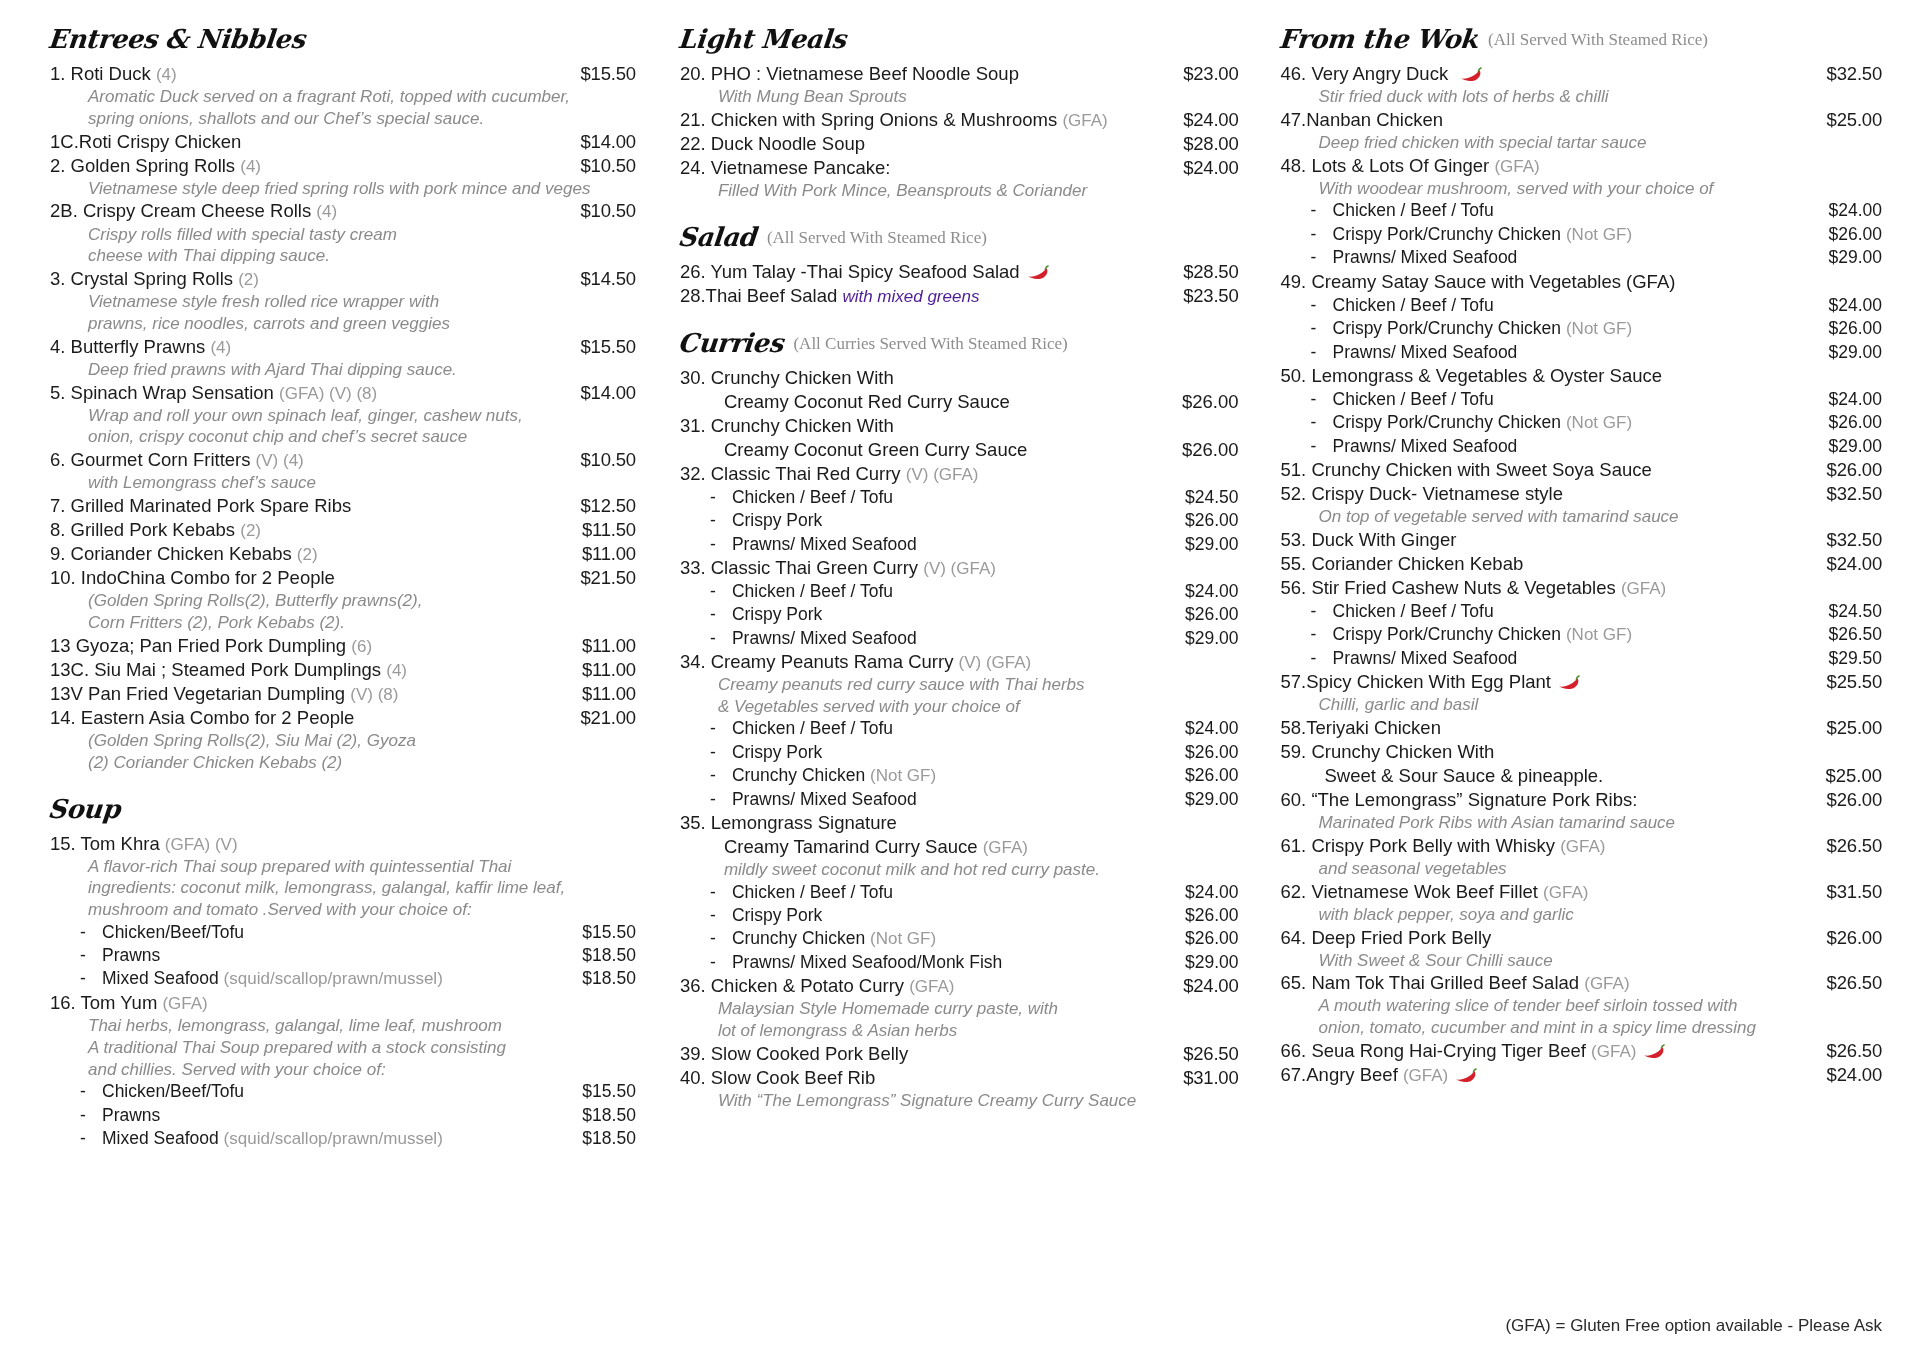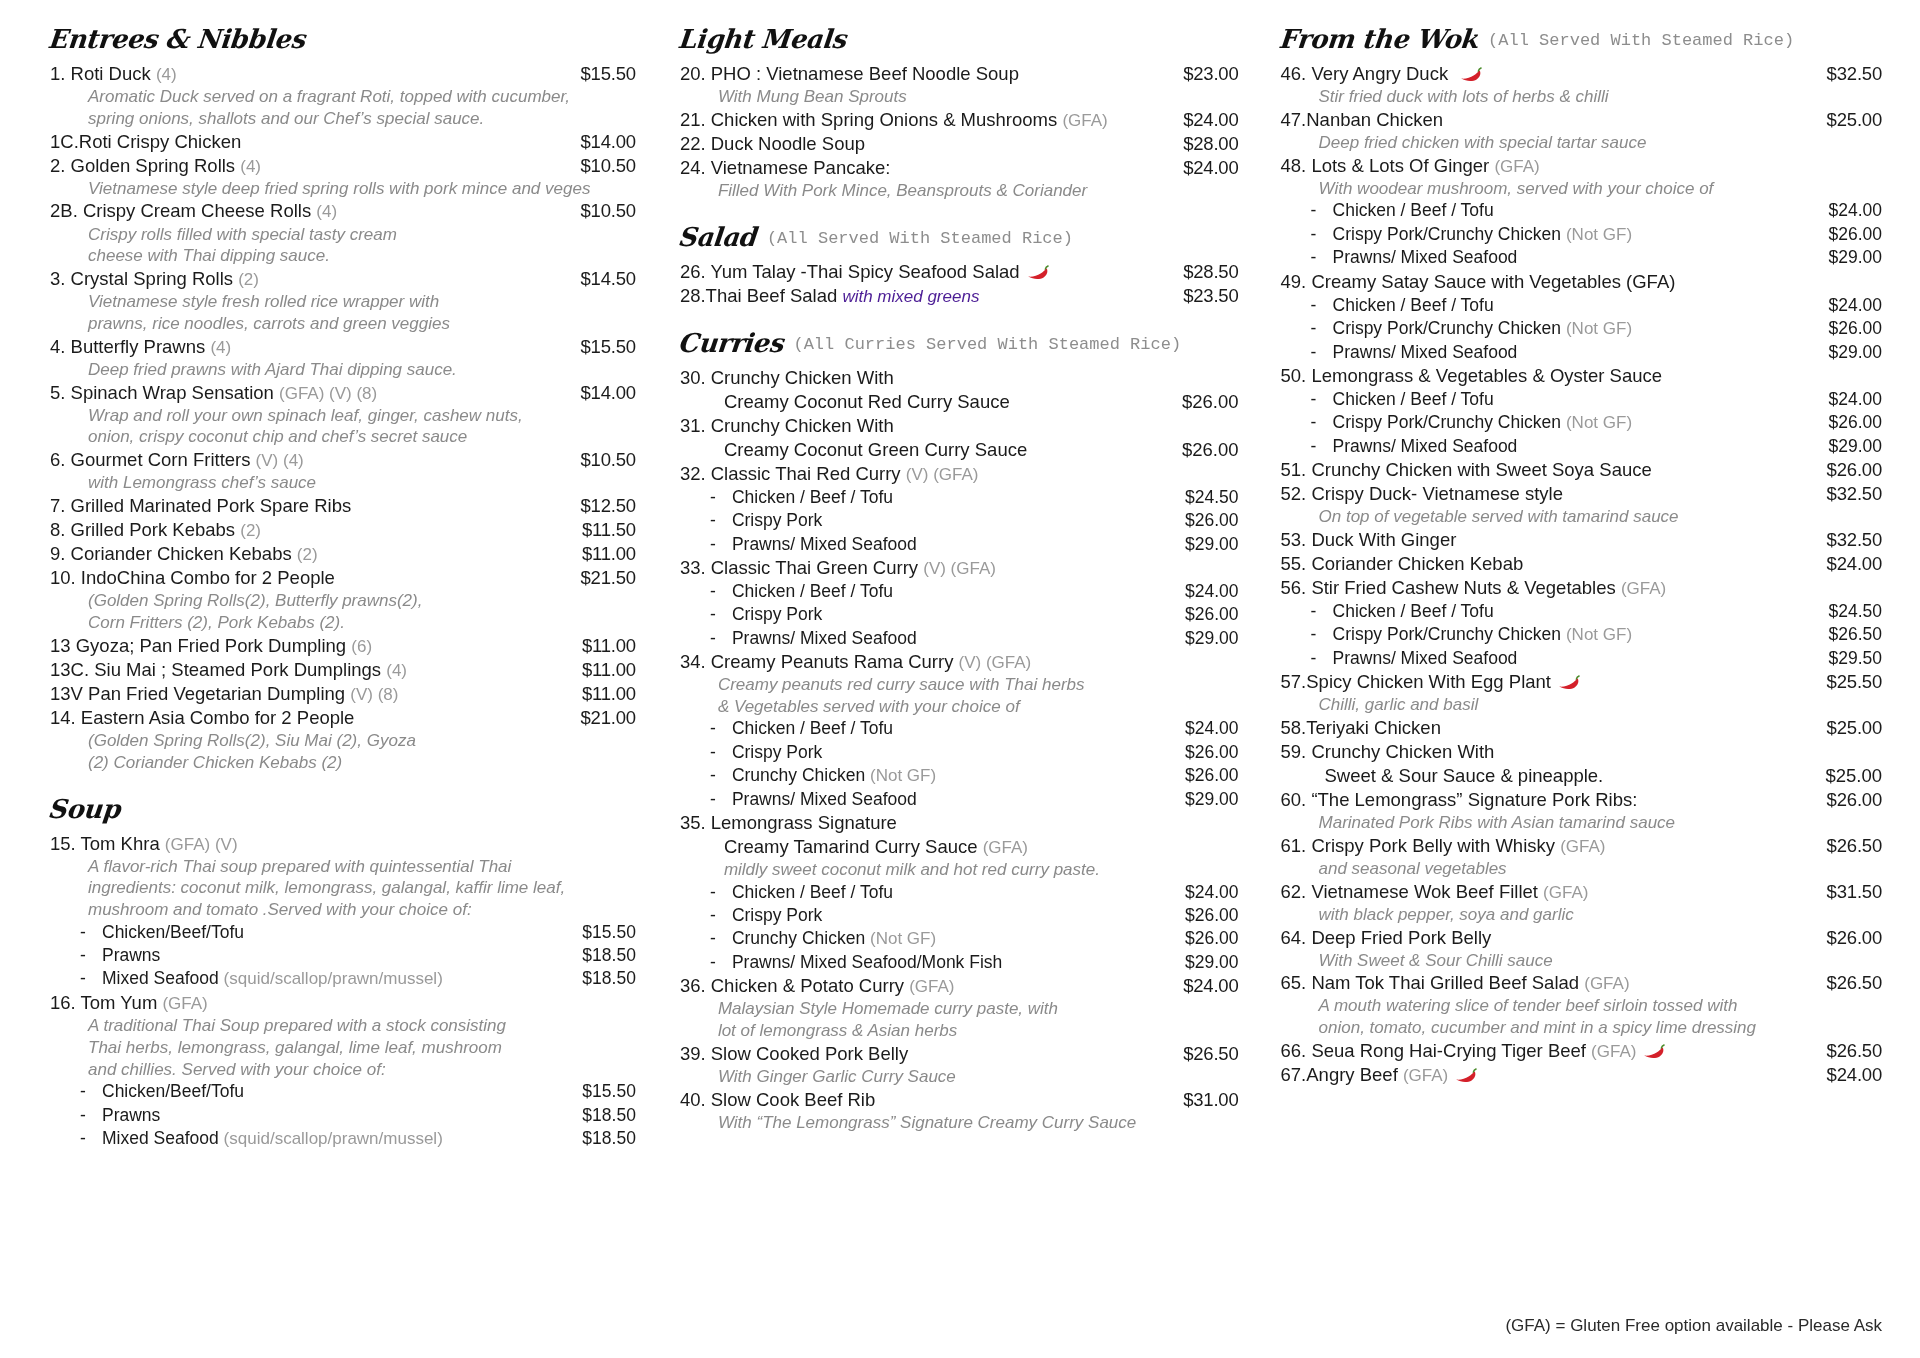--- a/index.html
+++ b/index.html
@@ -46,21 +46,21 @@
     transform: skewX(-8deg) ;
     white-space: nowrap;
     color: #111;
   }
   .sec-note {
     font-size: 17px;
     color: #8d8d8d;
     margin-left: 9px;
     margin-bottom: 2px;
     white-space: nowrap;
-    font-family: Liberation Mono, monospace;
+    font-family: Liberation Serif, serif;
     font-style: normal;
     font-weight: 400;
   }
   .sec-rule {
     position: absolute;
     left: 0; right: 0; bottom: -3px;
     border-bottom: 2px dotted #6a6a6a;
     z-index: -1;
   }
   .sec .sec-title, .sec .sec-note { background: #fff; position: relative; z-index: 1; }
@@ -238,22 +238,22 @@
         <span class="op">$18.50</span>
       </div>
       <div class="opt">
         <span class="ol"><span class="dash">-</span>Mixed Seafood <span class="tag">(squid/scallop/prawn/mussel)</span></span>
         <span class="op">$18.50</span>
       </div>
       <div class="row">
         <span class="nm"> 16. Tom Yum <span class="tag">(GFA)</span></span>
         <span class="pr"></span>
       </div>
+      <div class="desc">Thai herbs, lemongrass, galangal, lime leaf, mushroom</div>
       <div class="desc">A traditional Thai Soup prepared with a stock consisting</div>
-      <div class="desc">Thai herbs, lemongrass, galangal, lime leaf, mushroom</div>
       <div class="desc">and chillies. Served with your choice of:</div>
       <div class="opt">
         <span class="ol"><span class="dash">-</span>Chicken/Beef/Tofu</span>
         <span class="op">$15.50</span>
       </div>
       <div class="opt">
         <span class="ol"><span class="dash">-</span>Prawns</span>
         <span class="op">$18.50</span>
       </div>
       <div class="opt">
@@ -403,21 +403,20 @@
       <div class="row">
         <span class="nm">36.  Chicken &amp; Potato Curry <span class="tag">(GFA)</span></span>
         <span class="pr">$24.00</span>
       </div>
       <div class="desc">Malaysian Style Homemade curry paste, with</div>
       <div class="desc">lot of lemongrass &amp; Asian herbs</div>
       <div class="row">
         <span class="nm">39. Slow Cooked Pork Belly</span>
         <span class="pr">$26.50</span>
       </div>
-      <div class="desc">With Ginger Garlic Curry Sauce</div>
       <div class="row">
         <span class="nm">40. Slow Cook Beef Rib</span>
         <span class="pr">$31.00</span>
       </div>
       <div class="desc">With “The Lemongrass” Signature Creamy Curry Sauce</div>
     </div>
   <div class="col c3">
       <div class="sec">
         <div class="sec-rule"></div>
         <span class="sec-title">From the Wok</span>

